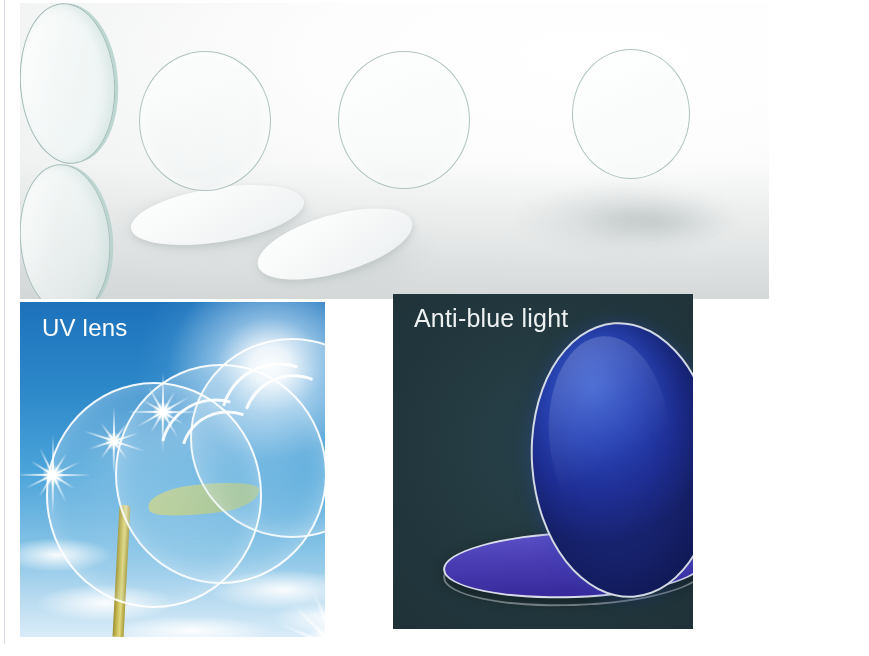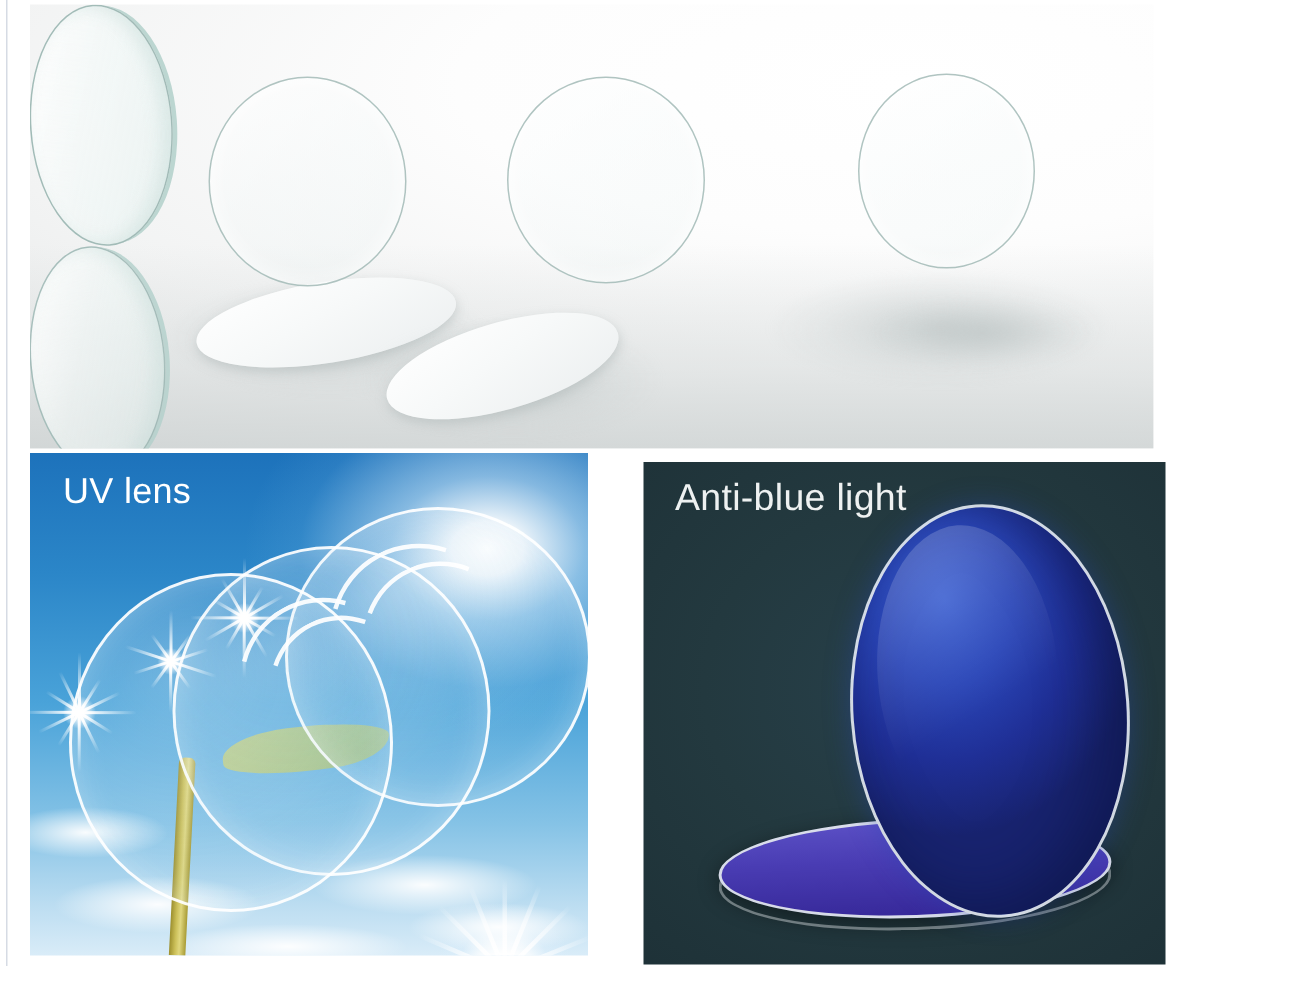--- a/index.html
+++ b/index.html
@@ -101,21 +101,21 @@
     background: linear-gradient(105deg, rgba(255,255,255,0.92) 0%, rgba(244,250,249,0.6) 40%, rgba(226,240,238,0.5) 100%);
     border: 1.5px solid rgba(147,176,172,0.8);
     box-shadow: 4px 0 0 -1px rgba(178,208,202,0.8), inset -6px 0 12px rgba(190,216,211,0.4);
     transform: rotate(-5deg);
   }
 
   
   #panel-uv {
     left: 20px;
     top: 302px;
-    width: 372px;
+    width: 305px;
     height: 335px;
     background:
       radial-gradient(58% 48% at 82% 19%, #ffffff 0%, rgba(255,255,255,0.92) 11%, rgba(214,237,252,0.55) 30%, rgba(133,193,235,0.12) 58%, rgba(255,255,255,0) 75%),
       linear-gradient(to bottom, #1d72bb 0%, #2b86c8 24%, #4aa3d9 50%, #86c3e6 74%, #bcddf1 90%, #d9ecf8 100%);
   }
   #title-uv {
     left: 22px;
     top: 12px;
     font-size: 24px;
     color: #ffffff;
@@ -190,26 +190,25 @@
     position: absolute;
     border: 3px solid rgba(255,255,255,0.9);
     border-color: rgba(255,255,255,0.92) rgba(255,255,255,0) rgba(255,255,255,0) rgba(255,255,255,0);
     border-radius: 50%;
     z-index: 22;
   }
 
   
   #panel-blue {
     left: 393px;
-    top: 308px;
-    width: 348px;
+    top: 294px;
+    width: 300px;
     height: 335px;
     background:
       radial-gradient(85% 80% at 50% 45%, #27404a 0%, #23393f 45%, #1d3036 100%);
-    margin-left: 36px;
   }
   #title-blue {
     left: 21px;
     top: 10px;
     font-size: 25px;
     color: #eef1f1;
   }
   #blue-standing {
     position: absolute;
     left: 138px; top: 28px;

